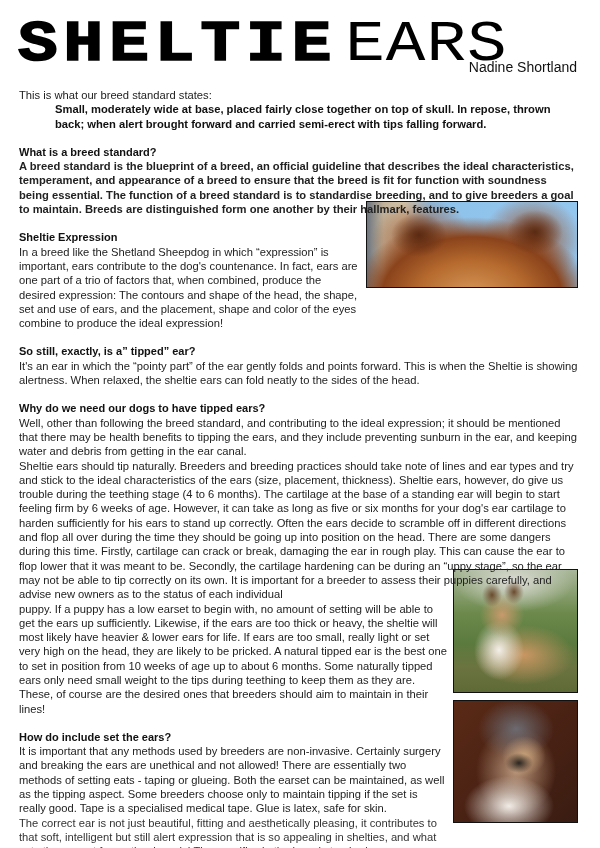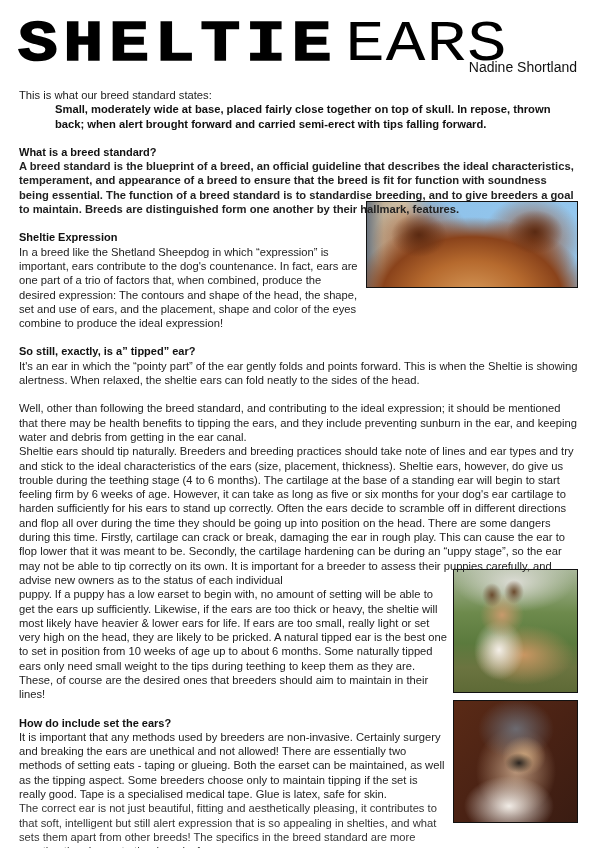--- a/index.html
+++ b/index.html
@@ -84,20 +84,21 @@
   <div class="gap"></div>
 
   <h3 data-bind="sections.1.heading">Sheltie Expression</h3>
   <p data-bind="sections.1.paragraphs.0" style="text-indent:0;">In a breed like the Shetland Sheepdog in which “expression” is important, ears contribute to the dog's countenance. In fact, ears are one part of a trio of factors that, when combined, produce the desired expression: The contours and shape of the head, the shape, set and use of ears, and the placement, shape and color of the eyes combine to produce the ideal expression!</p>
   <div class="gap"></div>
 
   <h3 data-bind="sections.2.heading">So still, exactly, is a” tipped” ear?</h3>
   <p data-bind="sections.2.paragraphs.0">It's an ear in which the “pointy part” of the ear gently folds and points forward. This is when the Sheltie is showing alertness. When relaxed, the sheltie ears can fold neatly to the sides of the head.</p>
   <div class="gap"></div>
 
+  <h3 data-bind="sections.3.heading">Why do we need our dogs to have tipped ears?</h3>
   <p data-bind="sections.3.paragraphs.0">Well, other than following the breed standard, and contributing to the ideal expression; it should be mentioned that there may be health benefits to tipping the ears, and they include preventing sunburn in the ear, and keeping water and debris from getting in the ear canal.</p>
   <p data-bind="sections.3.paragraphs.1">Sheltie ears should tip naturally. Breeders and breeding practices should take note of lines and ear types and try and stick to the ideal characteristics of the ears (size, placement, thickness). Sheltie ears, however, do give us trouble during the teething stage (4 to 6 months). The cartilage at the base of a standing ear will begin to start feeling firm by 6 weeks of age. However, it can take as long as five or six months for your dog's ear cartilage to harden sufficiently for his ears to stand up correctly. Often the ears decide to scramble off in different directions and flop all over during the time they should be going up into position on the head. There are some dangers during this time. Firstly, cartilage can crack or break, damaging the ear in rough play. This can cause the ear to flop lower that it was meant to be. Secondly, the cartilage hardening can be during an “uppy stage”, so the ear may not be able to tip correctly on its own. It is important for a breeder to assess their puppies carefully, and advise new owners as to the status of each individual</p>
   <p style="width:428px" data-bind="sections.3.paragraphs.2">puppy. If a puppy has a low earset to begin with, no amount of setting will be able to get the ears up sufficiently. Likewise, if the ears are too thick or heavy, the sheltie will most likely have heavier &amp; lower ears for life. If ears are too small, really light or set very high on the head, they are likely to be pricked. A natural tipped ear is the best one to set in position from 10 weeks of age up to about 6 months. Some naturally tipped ears only need small weight to the tips during teething to keep them as they are. These, of course are the desired ones that breeders should aim to maintain in their lines!</p>
   <div class="gap"></div>
 
   <h3 data-bind="sections.4.heading">How do include set the ears?</h3>
   <p style="width:428px" data-bind="sections.4.paragraphs.0">It is important that any methods used by breeders are non-invasive. Certainly surgery and breaking the ears are unethical and not allowed! There are essentially two methods of setting eats - taping or glueing. Both the earset can be maintained, as well as the tipping aspect. Some breeders choose only to maintain tipping if the set is really good. Tape is a specialised medical tape. Glue is latex, safe for skin.</p>
   <p class="muted" style="width:428px" data-bind="sections.4.paragraphs.1">The correct ear is not just beautiful, fitting and aesthetically pleasing, it contributes to that soft, intelligent but still alert expression that is so appealing in shelties, and what sets them apart from other breeds! The specifics in the breed standard are more exacting than in most other breeds, for a reason.</p>
 </div>
 

